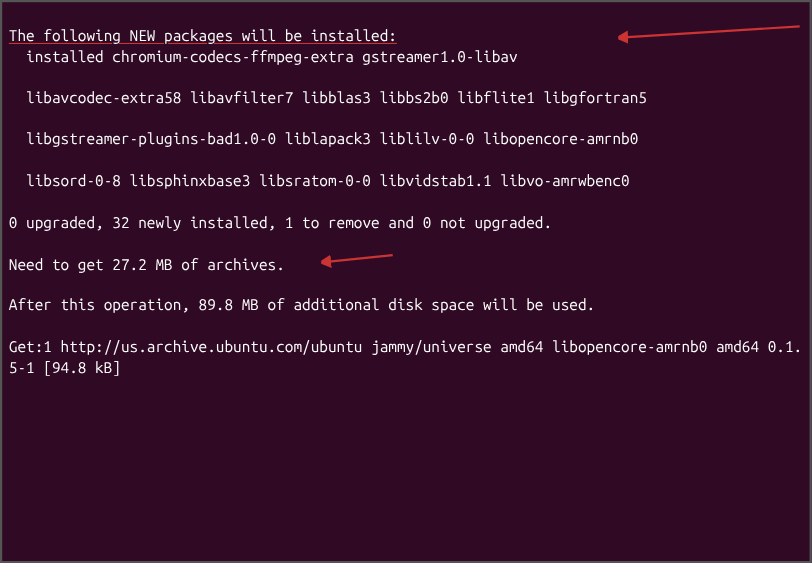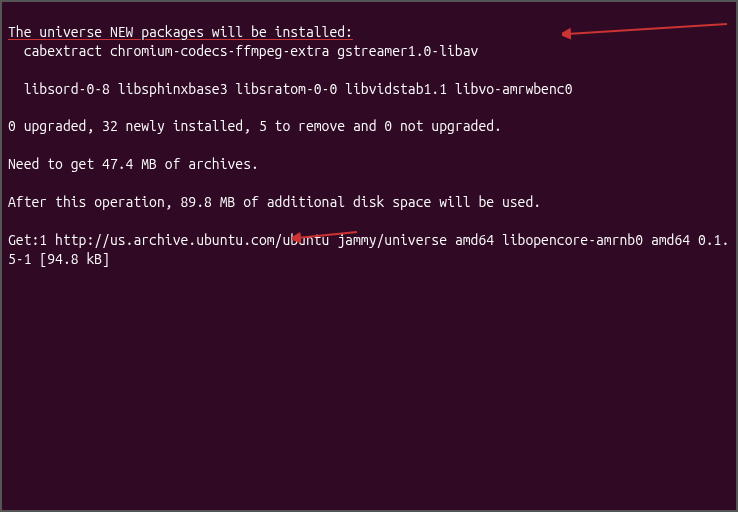--- a/index.html
+++ b/index.html
@@ -45,25 +45,27 @@
       position: absolute;
       top: 226px;
       left: 290px;
       pointer-events: none;
     }
   </style>
 </head>
 <body>
 
 <div class="terminal">
-<span class="header-line">The universe NEW packages will be installed:</span>
-<div class="indent">cabextract chromium-codecs-ffmpeg-extra gstreamer1.0-libav</div>
+<span class="header-line">The following NEW packages will be installed:</span>
+<div class="indent">installed chromium-codecs-ffmpeg-extra gstreamer1.0-libav</div>
+<div class="indent">libavcodec-extra58 libavfilter7 libblas3 libbs2b0 libflite1 libgfortran5</div>
+<div class="indent">libgstreamer-plugins-bad1.0-0 liblapack3 liblilv-0-0 libopencore-amrnb0</div>
 <div class="indent">libsord-0-8 libsphinxbase3 libsratom-0-0 libvidstab1.1 libvo-amrwbenc0</div>
-<div>0 upgraded, 32 newly installed, 5 to remove and 0 not upgraded.</div>
-<div>Need to get 47.4 MB of archives.</div>
+<div>0 upgraded, 32 newly installed, 1 to remove and 0 not upgraded.</div>
+<div>Need to get 27.2 MB of archives.</div>
 <div>After this operation, 89.8 MB of additional disk space will be used.</div>
 <div>Get:1 http://us.archive.ubuntu.com/ubuntu jammy/universe amd64 libopencore-amrnb0 amd64 0.1.5-1 [94.8 kB]</div>
 
 
 
 
 
 
 
 </div>

